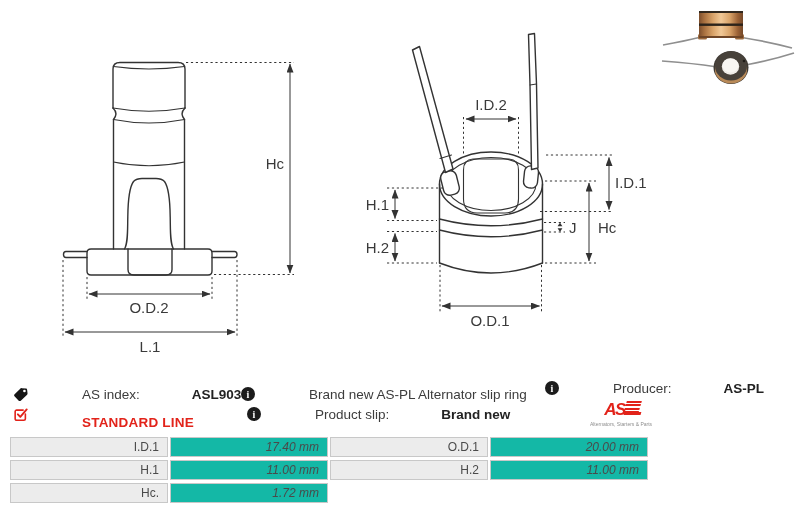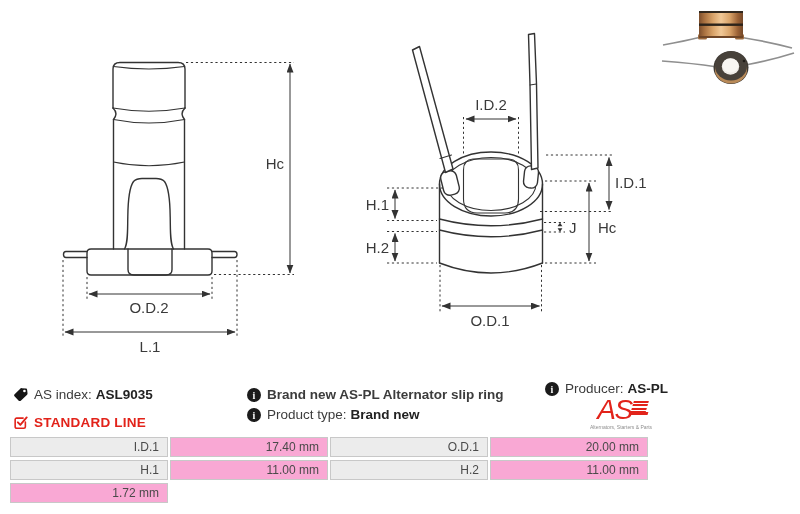--- a/index.html
+++ b/index.html
@@ -4,39 +4,39 @@
 <style>
   html,body { margin:0; padding:0; background:#fff; }
   .page {
     position:relative; width:800px; height:514px; background:#fff;
     font-family:"Liberation Sans", sans-serif; overflow:hidden;
   }
   svg text { font-family:"Liberation Sans", sans-serif; font-size:15px; fill:#3a3a3a; }
 
   
   .info-item {
-    position:absolute; display:flex; align-items:flex-end;
-    font-size:13.5px; color:#3c3c3c; white-space:nowrap;
+    position:absolute; display:flex; align-items:flex-start;
+    font-size:13.5px; color:#3c3c3c; white-space:nowrap;gap:48px;
   }
   .info-item .txt { margin-left:6px; }
   .info-item b { margin-left:4px; font-weight:bold; color:#222; }
   .info-item.standard .txt { color:var(--brand-red,#e2231a); font-weight:bold; letter-spacing:0.2px;margin-top:8px; }
   .icon-box { width:15px; height:15px; display:inline-flex; }
   .info-icon {
     width:14px; height:14px; border-radius:50%; background:#1b1b1b; color:#fff;
     display:inline-flex; align-items:center; justify-content:center;
     font-size:10px; font-weight:bold; font-family:"Liberation Serif", serif;
   }
   .info-icon::after { content:"i"; }
 
   
   .as-logo { position:absolute; left:588px; top:399px; width:66px; text-align:center; }
   .as-logo .mark { position:relative; display:inline-block; height:21px; padding-right:13px; }
   .as-logo .as-text {
-    position:relative; z-index:2; font-size:28px; line-height:21px; font-weight:normal;
+    position:relative; z-index:2; font-size:17px; line-height:21px; font-weight:bold;
     font-style:italic; color:var(--brand-red,#e2231a); letter-spacing:-1.5px;
   }
   .as-logo .flag {
     position:absolute; right:-2px; top:2px; width:15px; height:13px;
     background:repeating-linear-gradient(180deg, var(--brand-red,#e2231a) 0 1.8px, #fff 1.8px 3.5px);
     transform:skewX(-16deg); z-index:1;
   }
   .as-logo .flag-base { position:absolute; right:-3px; top:13px; width:17px; height:2.5px;
     background:var(--brand-red,#e2231a); transform:skewX(-16deg); z-index:3; }
   .as-logo .tagline { font-size:5px; color:#8f8f8f; white-space:nowrap; margin-top:1px; }
@@ -45,21 +45,21 @@
   .dims {
     position:absolute; left:10px; top:437px; width:638px;
     display:grid; grid-template-columns:repeat(4,1fr); column-gap:2px; row-gap:3px;
     font-size:12px; color:#4a4a4a;
   }
   .dims .cell {
     border:1px solid #c8c8c8; height:20px; line-height:18px; box-sizing:border-box;
     text-align:right; padding-right:8px;
   }
   .dims .lblc { background:#ececec; }
-  .dims .valc { background:#f9a8d4; }
+  .dims .valc { background:#14b8a6;font-style:italic; }
 
   
   .ol   { fill:none; stroke:#333; stroke-width:1.4; stroke-linecap:round; stroke-linejoin:round; }
   .olt  { fill:none; stroke:#333; stroke-width:1.1; stroke-linecap:round; stroke-linejoin:round; }
   .dim  { fill:none; stroke:#333; stroke-width:1; }
   .dot  { fill:none; stroke:#333; stroke-width:1; stroke-dasharray:2.2,2.7; }
   .wfill{ fill:#fff; stroke:#333; stroke-width:1.4; stroke-linejoin:round; }
 </style>
 </head>
 <body>
@@ -212,28 +212,28 @@
   <div class="info-item standard" style="left:13px; top:407px;">
     <span class="icon-box">
       <svg width="15" height="15" viewBox="0 0 16 16">
         <path d="M13.2,7.5 V12.6 C13.2,13.5 12.5,14.2 11.6,14.2 H3.9 C3,14.2 2.3,13.5 2.3,12.6 V4.9 C2.3,4 3,3.3 3.9,3.3 H10.8" stroke="#e2231a" stroke-width="1.7" fill="none" stroke-linecap="round"></path>
         <path d="M5.2,7.8 L7.8,10.6 L14.6,2.6" stroke="#e2231a" stroke-width="2" fill="none" stroke-linecap="round" stroke-linejoin="round"></path>
       </svg>
     </span>
     <span class="txt">STANDARD LINE</span>
   </div>
 
-  <div class="info-item" style="left:247px; top:387px;font-weight:bold;">
+  <div class="info-item" style="left:241px; top:387px;">
     <span class="info-icon"></span>
     <span class="txt">Brand new AS-PL Alternator slip ring</span>
   </div>
 
   <div class="info-item" style="left:247px; top:407px;">
     <span class="info-icon"></span>
-    <span class="txt">Product type:</span>
+    <span class="txt">Product slip:</span>
     <b>Brand new</b>
   </div>
 
   <div class="info-item" style="left:545px; top:381px;">
     <span class="info-icon"></span>
     <span class="txt">Producer:</span>
     <b>AS-PL</b>
   </div>
 
   <div class="as-logo">
@@ -250,16 +250,17 @@
     <div class="cell lblc">I.D.1</div>
     <div class="cell valc">17.40 mm</div>
     <div class="cell lblc">O.D.1</div>
     <div class="cell valc">20.00 mm</div>
 
     <div class="cell lblc">H.1</div>
     <div class="cell valc">11.00 mm</div>
     <div class="cell lblc">H.2</div>
     <div class="cell valc">11.00 mm</div>
 
+    <div class="cell lblc">Hc.</div>
     <div class="cell valc">1.72 mm</div>
   </div>
 
 </div>
 
 </body></html>

